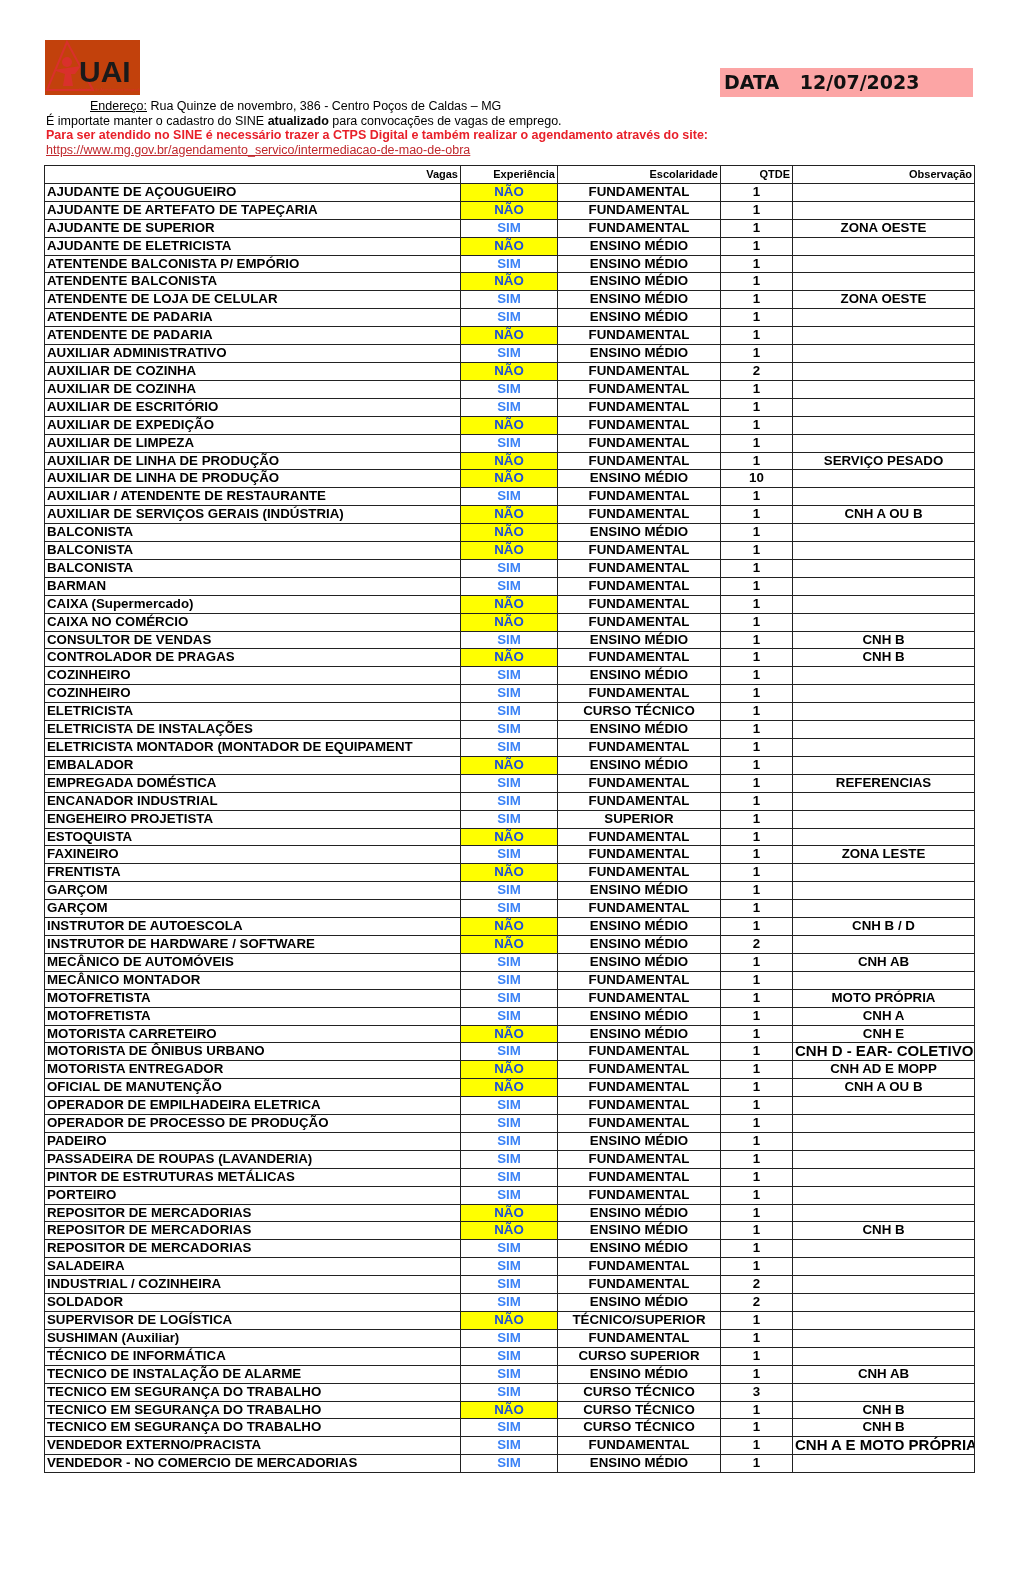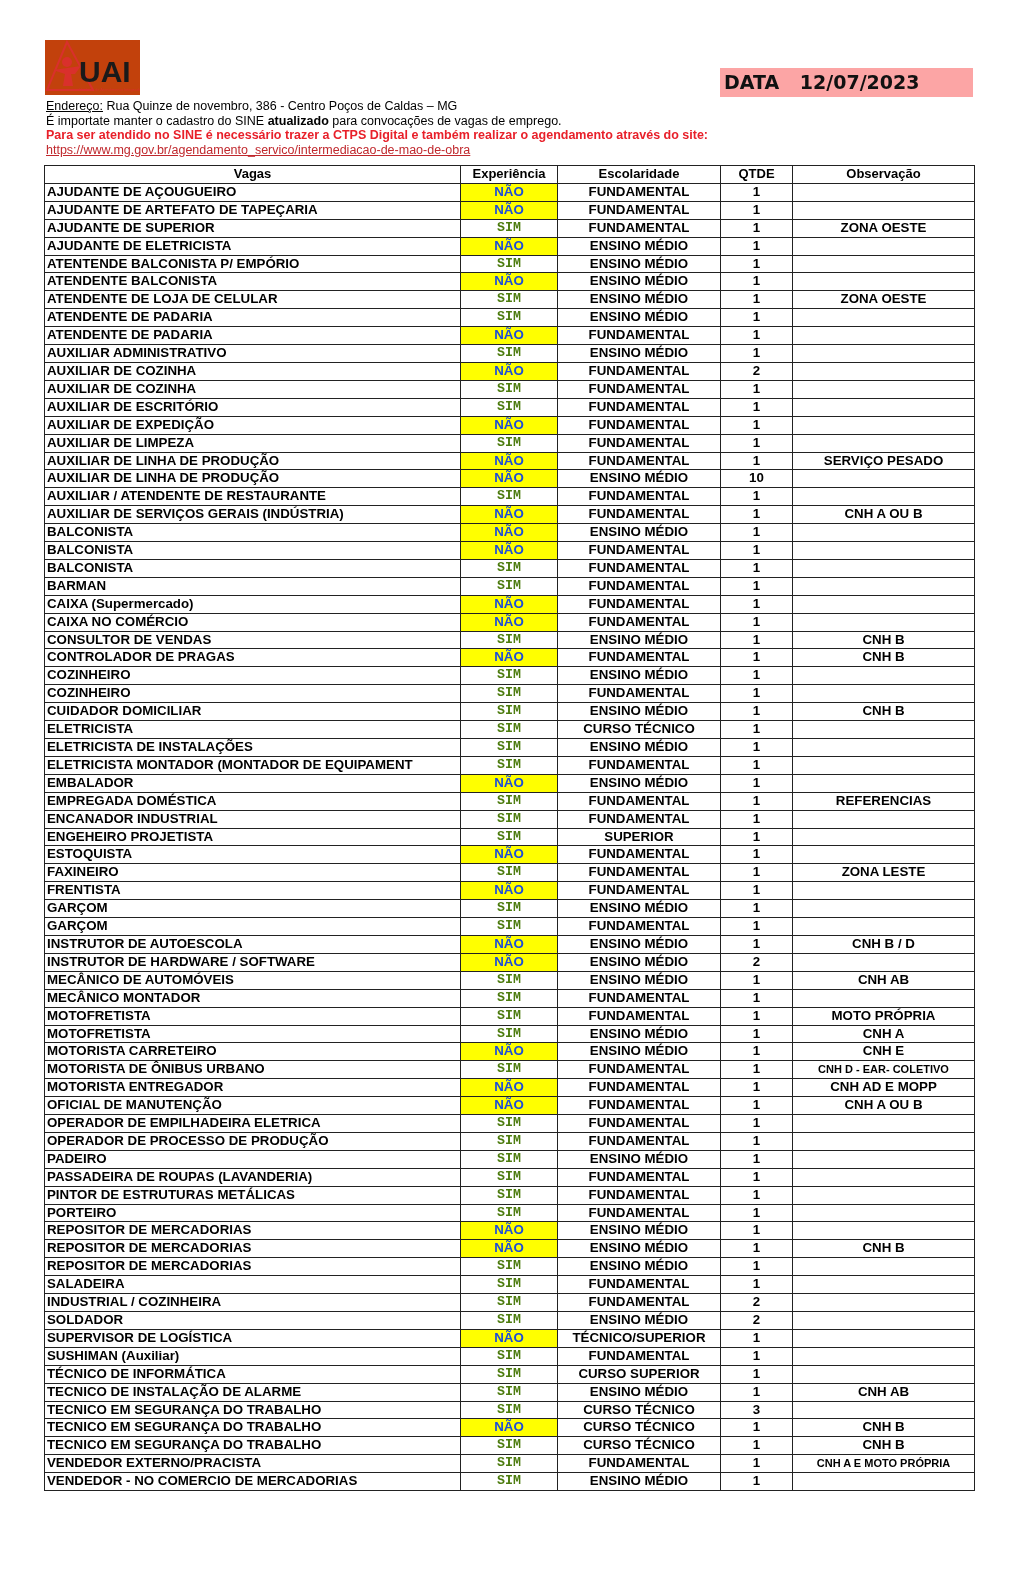--- a/index.html
+++ b/index.html
@@ -3,33 +3,33 @@
 <meta charset="utf-8">
 <style>
   html, body { margin:0; padding:0; background:#ffffff; }
   body { width:1033px; height:1591px; position:relative; font-family:"Liberation Sans", sans-serif; color:#000; overflow:hidden; }
   .logo { position:absolute; left:45px; top:40px; width:95px; height:55px; background:#c2410c; }
   .logo svg { width:95px; height:55px; display:block; }
   .date-box { position:absolute; left:720px; top:68px; width:253px; height:29px; background:#fca5a5; font-family:"DejaVu Sans", sans-serif; font-weight:bold; font-size:19px; line-height:29px; padding-left:4px; box-sizing:border-box; color:#111; }
   .date-box .lbl { margin-right:14px; }
   .info { position:absolute; left:46px; top:99px; font-size:12.5px; line-height:14.6px; width:900px; }
   .info .line { white-space:nowrap; }
-  .info .u { text-decoration:underline; }
+  .info .u { text-decoration:underline;margin-left:44px; }
   .info .red { color:#e8202a; font-weight:bold; }
   .info a { color:#c0282d; text-decoration:underline;text-align:center; }
   table.vagas { position:absolute; left:44px; top:165px; border-collapse:collapse; table-layout:fixed; width:930px; }
   table.vagas th, table.vagas td { border:1.3px solid #222; height:16.9px; padding:0 2px; font-size:13.3px; line-height:16.9px; white-space:nowrap; overflow:hidden; font-weight:bold; }
-  table.vagas th { font-weight:bold; text-align:center; font-size:13px; }
+  table.vagas th { font-weight:bold; text-align:right; font-size:11px; }
   col.c-vaga { width:416px; } col.c-exp { width:97px; } col.c-esc { width:163px; } col.c-qtd { width:72px; } col.c-obs { width:182px; }
   td.vaga { text-align:left; padding-left:2px; }
   td.exp { text-align:center; }
-  td.exp.sim { color:#4d7c0f;font-family:Liberation Mono, monospace; }
+  td.exp.sim { color:#3b82f6; }
   td.exp.nao { background:#ffff00; color:#1d4ed8; }
   td.esc, td.qtd, td.obs { text-align:center; }
-  td.obs.small { font-size:11px; }
+  td.obs.small { font-size:15px; }
 </style>
 </head>
 <body>
 
 <div class="logo">
   <svg viewBox="0 0 95 55">
     <polygon points="22,2 2,50 48,50" fill="none" stroke="#d9302c" stroke-width="2"></polygon>
     <circle cx="22" cy="22" r="5" fill="#d9302c"></circle>
     <path d="M8,30 L36,26 L30,34 L26,34 L28,46 L18,46 L20,34 Z" fill="#d9302c"></path>
     <text x="34" y="42" font-family="Liberation Sans, sans-serif" font-weight="bold" font-size="30" fill="#1a1a1a">UAI</text>
@@ -268,27 +268,20 @@
         <td class="obs"></td>
       </tr>
       <tr>
         <td class="vaga">COZINHEIRO</td>
         <td class="exp sim">SIM</td>
         <td class="esc">FUNDAMENTAL</td>
         <td class="qtd">1</td>
         <td class="obs"></td>
       </tr>
       <tr>
-        <td class="vaga">CUIDADOR DOMICILIAR</td>
-        <td class="exp sim">SIM</td>
-        <td class="esc">ENSINO MÉDIO</td>
-        <td class="qtd">1</td>
-        <td class="obs">CNH B</td>
-      </tr>
-      <tr>
         <td class="vaga">ELETRICISTA</td>
         <td class="exp sim">SIM</td>
         <td class="esc">CURSO TÉCNICO</td>
         <td class="qtd">1</td>
         <td class="obs"></td>
       </tr>
       <tr>
         <td class="vaga">ELETRICISTA DE INSTALAÇÕES</td>
         <td class="exp sim">SIM</td>
         <td class="esc">ENSINO MÉDIO</td>

